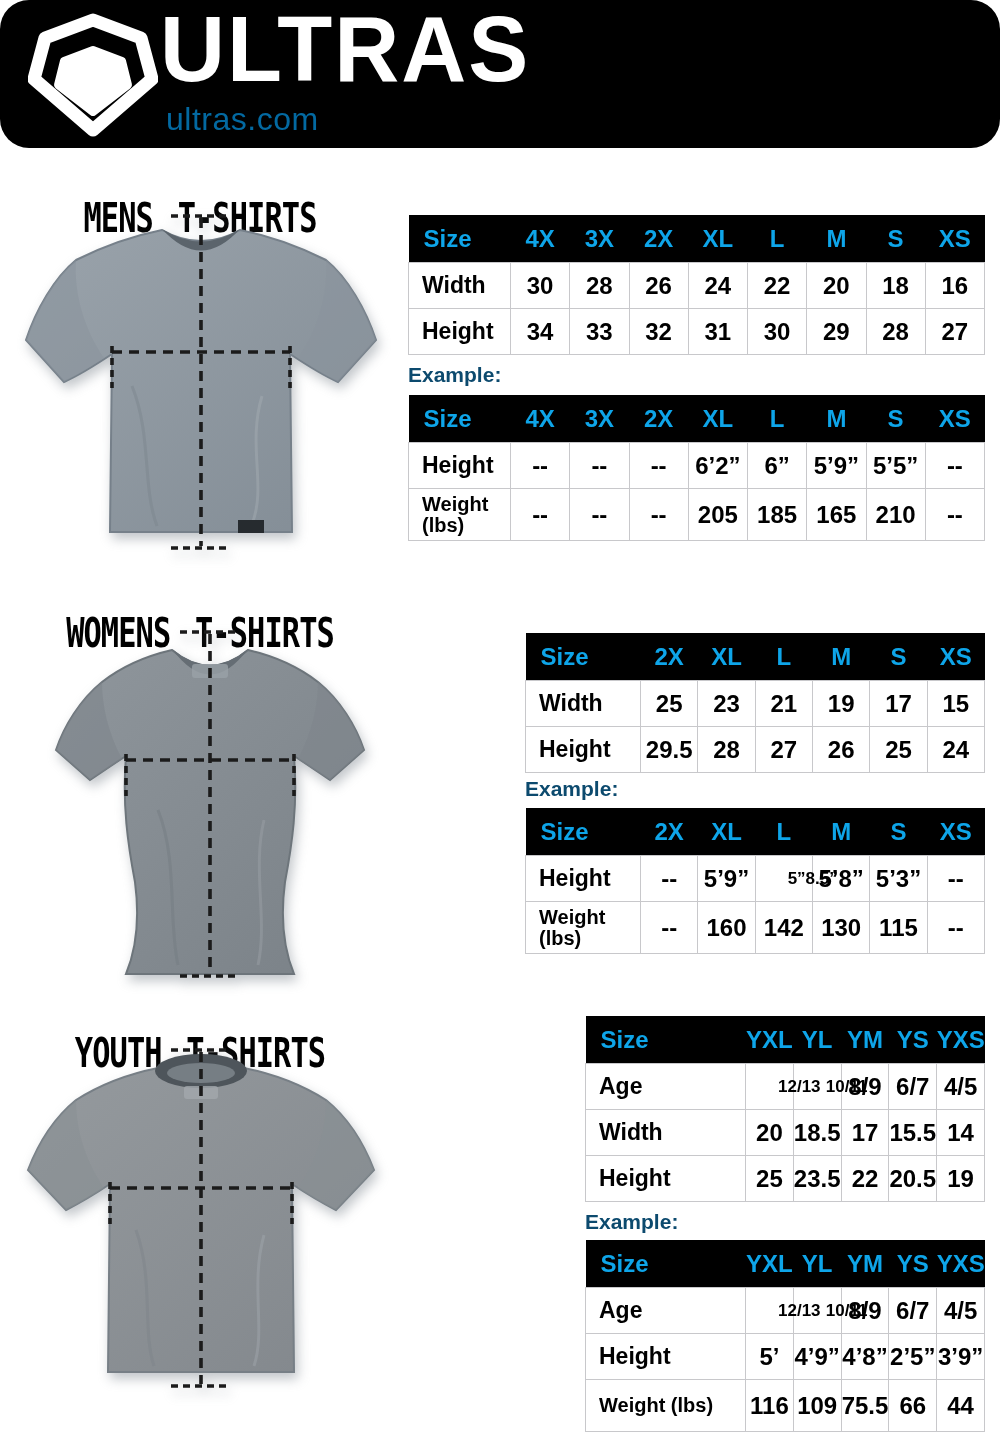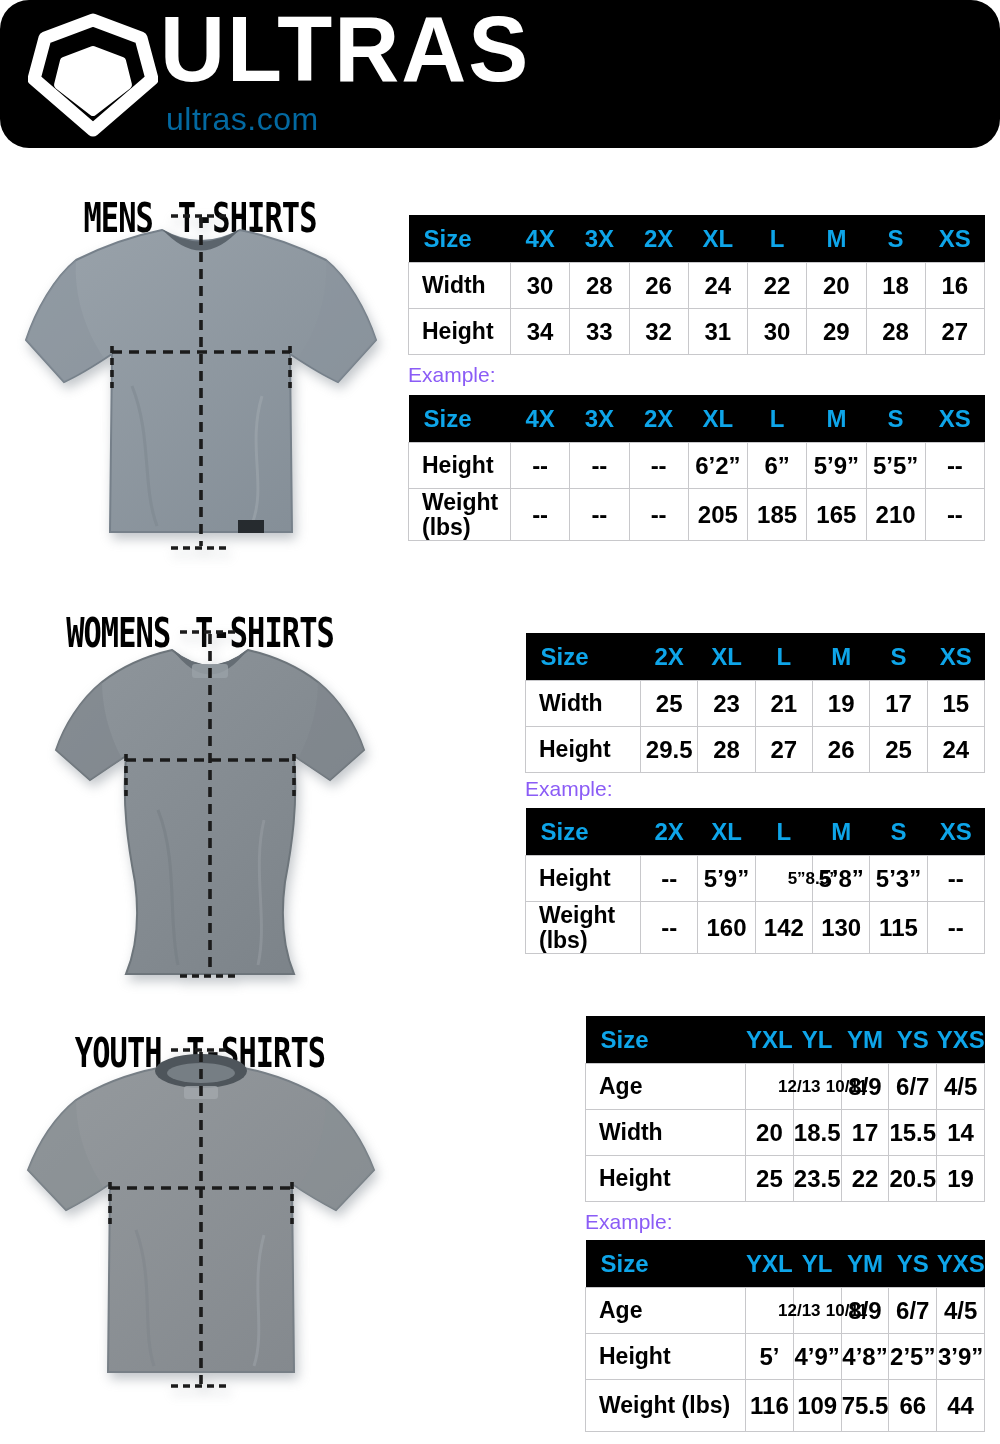--- a/index.html
+++ b/index.html
@@ -44,24 +44,24 @@
   .sz th {
     background:#000000; color:#0ea5e9; font-size:24px; font-weight:700;
     height:47px; text-align:center; padding:0;
   }
   .sz th:first-child { text-align:left; padding-left:15px; }
   .sz td {
     border:1px solid #c8c8cb; font-size:24px; font-weight:700; color:#000000;
     text-align:center; height:45px; padding:0; background:#ffffff;
   }
   .sz td.label { text-align:left; padding-left:13px; font-size:23px; }
-  .sz td.two-line { font-size:23px; line-height:1.05; height:51px; }
+  .sz td.two-line { font-size:20px; line-height:1.05; height:51px; }
   .sz td.small { font-size:17px;padding-left:32px; }
 
-  .example { position:absolute; font-size:21px; font-weight:400; color:#8b5cf6; }
+  .example { position:absolute; font-size:21px; font-weight:700; color:#0c4a6e; }
 
   #mens-t1 { left:408px; top:215px; }
   #mens-ex { left:408px; top:363px; }
   #mens-t2 { left:408px; top:395px; }
   #wom-t1  { left:525px; top:633px; }
   #wom-ex  { left:525px; top:777px; }
   #wom-t2  { left:525px; top:808px; }
   #yth-t1  { left:585px; top:1016px; }
   #yth-ex  { left:585px; top:1210px; }
   #yth-t2  { left:585px; top:1240px; }

